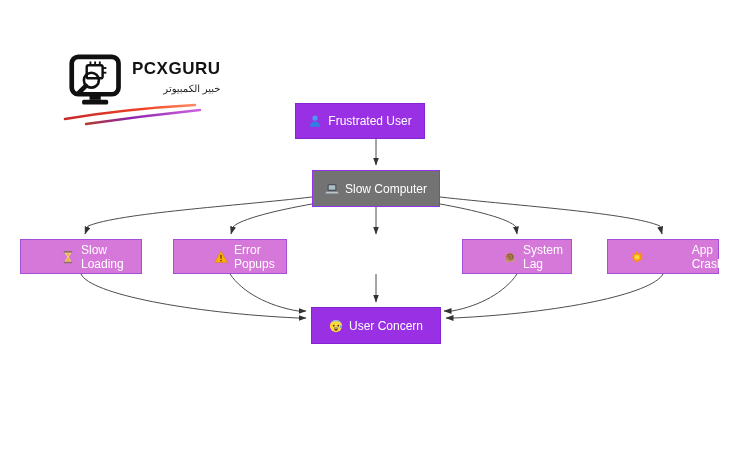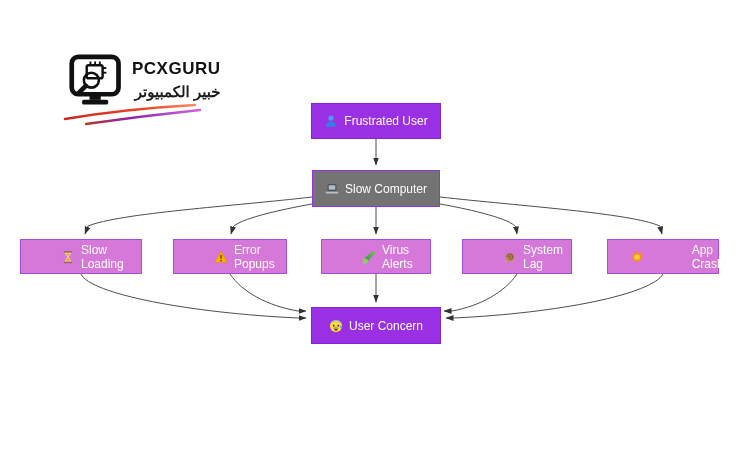--- a/index.html
+++ b/index.html
@@ -5,21 +5,21 @@
   html,body{margin:0;padding:0;background:#fff;}
   .canvas{
     position:relative;width:750px;height:450px;background:#ffffff;
     font-family:"Liberation Sans",sans-serif;overflow:hidden;
   }
   
   .logo{position:absolute;left:68px;top:54px;width:150px;}
   .logo-row{display:flex;align-items:flex-start;gap:6px;}
   .logo-textcol{display:flex;flex-direction:column;align-items:flex-end;padding-top:6px;}
   .logo-brand{font-weight:bold;font-size:17px;letter-spacing:.5px;color:#121212;line-height:1;}
-  .logo-tagline{font-weight:bold;font-size:15px;color:#1c1c1c;margin-top:6px;direction:rtl;}
+  .logo-tagline{font-weight:normal;font-size:10px;color:#1c1c1c;margin-top:6px;direction:rtl;}
   .logo-swoosh{position:absolute;left:-6px;top:48px;}
   
   .edge-layer{position:absolute;left:0;top:0;z-index:1;}
   .node{
     position:absolute;z-index:2;display:flex;align-items:center;justify-content:center;
     gap:6px;color:#ffffff;font-size:12px;box-sizing:border-box;
   }
   .node .icon{display:inline-flex;width:14px;height:14px;}
   .node .icon svg{width:14px;height:14px;}
   .node-primary{background:#9a30e3;border:1.5px solid #8424d2;}
@@ -87,21 +87,21 @@
       <path d="M440 204 C 474 210, 510 219, 516 227 L 517 234" marker-end="url(#arrow)"></path>
       <path d="M440 197 C 520 206, 630 213, 660 226 L 662 234" marker-end="url(#arrow)"></path>
       <path d="M81 274 C 90 294, 190 313, 298 318 L 306 318" marker-end="url(#arrow)"></path>
       <path d="M230 274 C 242 292, 268 306, 298 311 L 306 311" marker-end="url(#arrow)"></path>
       <path d="M376 274 L376 302" marker-end="url(#arrow)"></path>
       <path d="M517 274 C 505 292, 480 306, 452 311 L 444 311" marker-end="url(#arrow)"></path>
       <path d="M663 274 C 652 294, 560 313, 454 318 L 446 318" marker-end="url(#arrow)"></path>
     </g>
   </svg>
 
-  <div class="node node-primary" style="left:311px;top:103px;width:130px;height:36px;">
+  <div class="node node-primary" style="left:295px;top:103px;width:130px;height:36px;">
     <span class="icon">
       <svg viewBox="0 0 16 16">
           <circle cx="8" cy="4.6" r="3" fill="#4a9af5"></circle>
           <path d="M2.3 14.6 C2.3 10.8 4.8 8.6 8 8.6 C11.2 8.6 13.7 10.8 13.7 14.6 Z" fill="#2f80e0"></path>
         </svg>
     </span>
     <span>Frustrated User</span>
   </div>
 
   <div class="node node-secondary" style="left:312px;top:170px;width:128px;height:37px;">
@@ -132,32 +132,20 @@
     <span class="icon">
       <svg viewBox="0 0 16 16">
           <path d="M8 1.5 L15 14 L1 14 Z" fill="#ffb300" stroke="#e08900" stroke-width="0.8"></path>
           <rect x="7.2" y="5.5" width="1.6" height="4.6" rx="0.8" fill="#5c4100"></rect>
           <circle cx="8" cy="12" r="1" fill="#5c4100"></circle>
         </svg>
     </span>
     <span>Error Popups</span>
   </div>
 
-  <div class="node node-cause" style="left:321px;top:239px;width:110px;height:35px;">
-    <span class="icon">
-      <svg viewBox="0 0 16 16">
-          <circle cx="12.2" cy="3.8" r="2.4" fill="#66bb4a"></circle>
-          <circle cx="9.2" cy="6.8" r="2.6" fill="#4caf50"></circle>
-          <circle cx="6" cy="9.8" r="2.8" fill="#43a047"></circle>
-          <circle cx="3.6" cy="12.6" r="3" fill="#8bd65a"></circle>
-          <circle cx="2.8" cy="11.8" r="0.5" fill="#2e5d1f"></circle>
-        </svg>
-    </span>
-    <span>Virus Alerts</span>
-  </div>
 
   <div class="node node-cause" style="left:462px;top:239px;width:110px;height:35px;">
     <span class="icon">
       <svg viewBox="0 0 16 16">
           <path d="M2 13.5 C2 11.5 3.5 10.5 5 10.8 L12 12 C13.5 12.3 13.8 13.5 13.8 13.5 Z" fill="#caa06a"></path>
           <circle cx="8" cy="8" r="5" fill="#b98457"></circle>
           <path d="M8 8 m-3.2 0 a3.2 3.2 0 1 1 6.4 0 a2.2 2.2 0 1 1 -4.4 0 a1.1 1.1 0 1 1 2.2 0" fill="none" stroke="#7a5230" stroke-width="1"></path>
           <line x1="13" y1="11" x2="14.5" y2="8.8" stroke="#caa06a" stroke-width="0.9"></line>
         </svg>
     </span>

